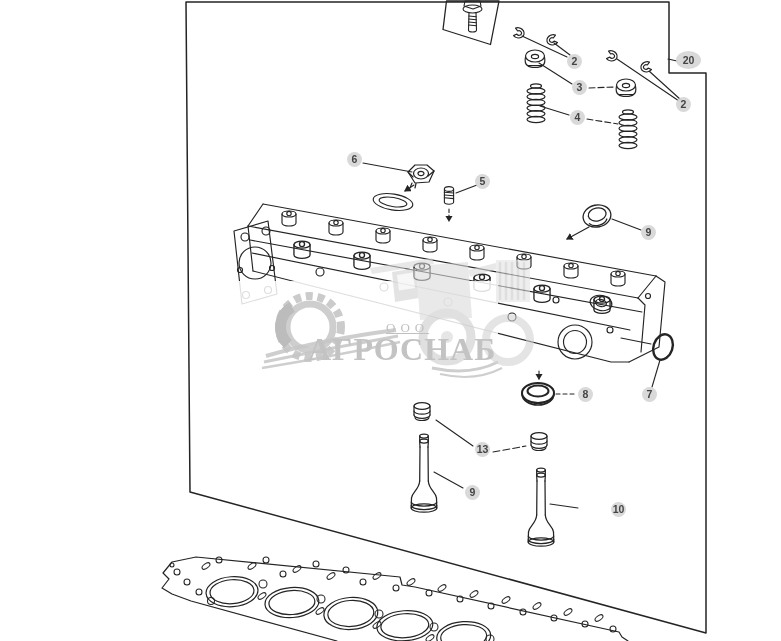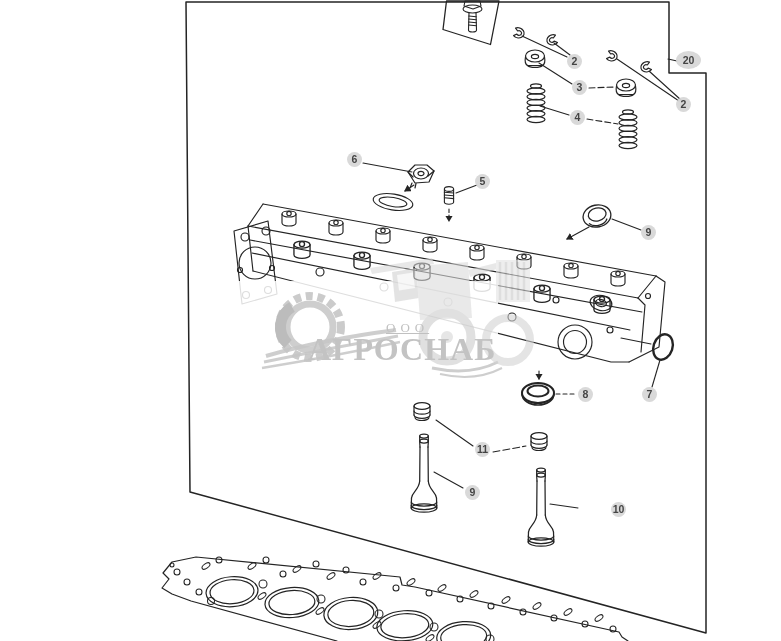--- a/index.html
+++ b/index.html
@@ -325,17 +325,17 @@
   <div class="callout" style="left:567px;top:54px">2</div>
   <div class="callout wide" style="left:676px;top:51px">20</div>
   <div class="callout" style="left:572px;top:80px">3</div>
   <div class="callout" style="left:676px;top:97px">2</div>
   <div class="callout" style="left:570px;top:110px">4</div>
   <div class="callout" style="left:347px;top:152px">6</div>
   <div class="callout" style="left:475px;top:174px">5</div>
   <div class="callout" style="left:641px;top:225px">9</div>
   <div class="callout" style="left:642px;top:387px">7</div>
   <div class="callout" style="left:578px;top:387px">8</div>
-  <div class="callout" style="left:475px;top:442px">11</div>
+  <div class="callout" style="left:475px;top:442px">13</div>
   <div class="callout" style="left:465px;top:485px">9</div>
   <div class="callout" style="left:611px;top:502px">10</div>
 
 </div>
 
 </body></html>

